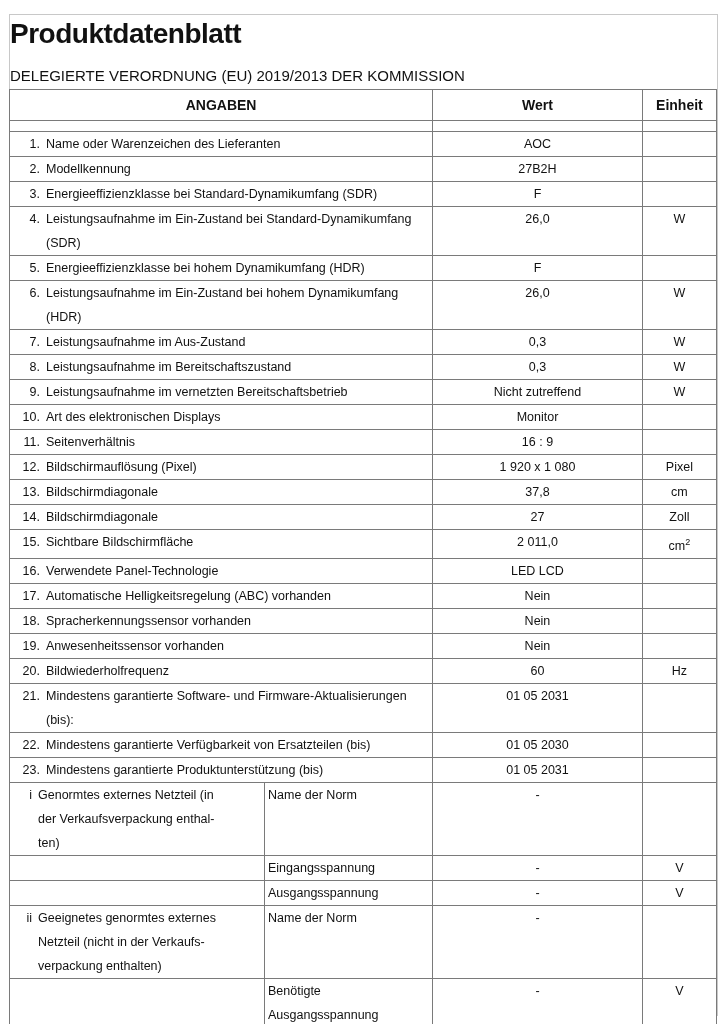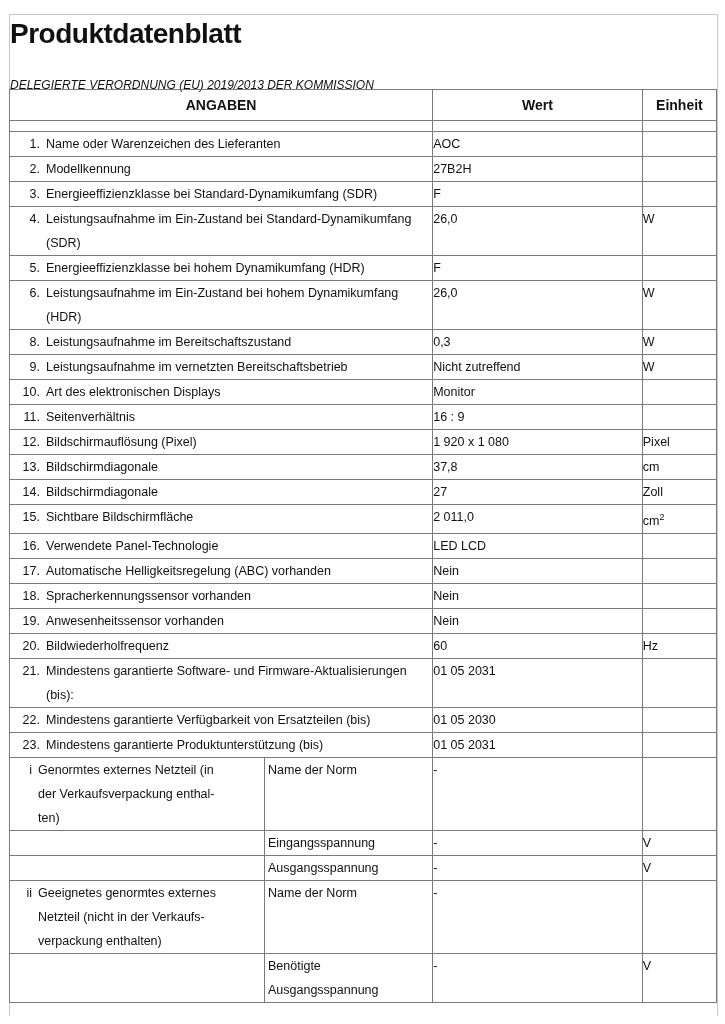--- a/index.html
+++ b/index.html
@@ -1,26 +1,26 @@
 <!DOCTYPE html>
 <html><head>
 <meta charset="utf-8">
 <style>
   html,body{margin:0;padding:0;background:#fff;}
   body{width:725px;height:1024px;position:relative;font-family:"Liberation Sans",sans-serif;color:#111;overflow:hidden;}
   .frame{position:absolute;left:9px;top:14px;width:707px;height:1001px;border-top:1px solid #c8c8c8;border-left:1px solid #c8c8c8;border-right:1px solid #c8c8c8;}
   .title{position:absolute;left:10px;top:18px;font-size:28px;font-weight:bold;letter-spacing:-0.5px;}
-  .subtitle{position:absolute;left:10px;top:78px;font-size:12px;font-style:italic;}
+  .subtitle{position:absolute;left:10px;top:67px;font-size:15px;}
   table{position:absolute;left:9px;top:89px;width:708px;border-collapse:collapse;table-layout:fixed;font-size:12.5px;}
   td,th{border:1px solid #7a7a7a;padding:0;vertical-align:top;line-height:24px;}
   th{font-weight:bold;text-align:center;font-size:14px;height:30px;line-height:22px;vertical-align:middle;margin-top:21px;}
   .c1{width:422px;} .c2{width:209px;} .c3{width:74px;}
   .num{display:inline-block;width:30px;text-align:right;padding-right:6px;}
   .lbl{display:inline-block;vertical-align:top;width:380px;}
-  td.val,td.unit{}
+  td.val,td.unit{text-align:center;}
   .spacer td{height:10px;border-bottom:none;}
   .sub{display:flex;}
   .sub .a{width:230px;display:flex;}
   .sub .a .num{width:22px;}
   .sub .a .txt{width:196px;}
   .sub .b{border-left:1px solid #7a7a7a;padding-left:3px;flex:1;margin-left:24px;}
   sup{font-size:9px;}
 </style>
 </head>
 <body>
@@ -72,20 +72,25 @@
         <td><span class="num">5.</span><span class="lbl">Energieeffizienzklasse bei hohem Dynamikumfang (HDR)</span></td>
   <td class="val">F</td>
   <td class="unit"><span></span></td>
       </tr>
       <tr>
         <td><span class="num">6.</span><span class="lbl">Leistungsaufnahme im Ein-Zustand bei hohem Dynamikumfang (HDR)</span></td>
   <td class="val">26,0</td>
   <td class="unit"><span>W</span></td>
       </tr>
       <tr>
+        <td><span class="num">7.</span><span class="lbl">Leistungsaufnahme im Aus-Zustand</span></td>
+  <td class="val">0,3</td>
+  <td class="unit"><span>W</span></td>
+      </tr>
+      <tr>
         <td><span class="num">8.</span><span class="lbl">Leistungsaufnahme im Bereitschaftszustand</span></td>
   <td class="val">0,3</td>
   <td class="unit"><span>W</span></td>
       </tr>
       <tr>
         <td><span class="num">9.</span><span class="lbl">Leistungsaufnahme im vernetzten Bereitschaftsbetrieb</span></td>
   <td class="val">Nicht zutreffend</td>
   <td class="unit"><span>W</span></td>
       </tr>
       <tr>

